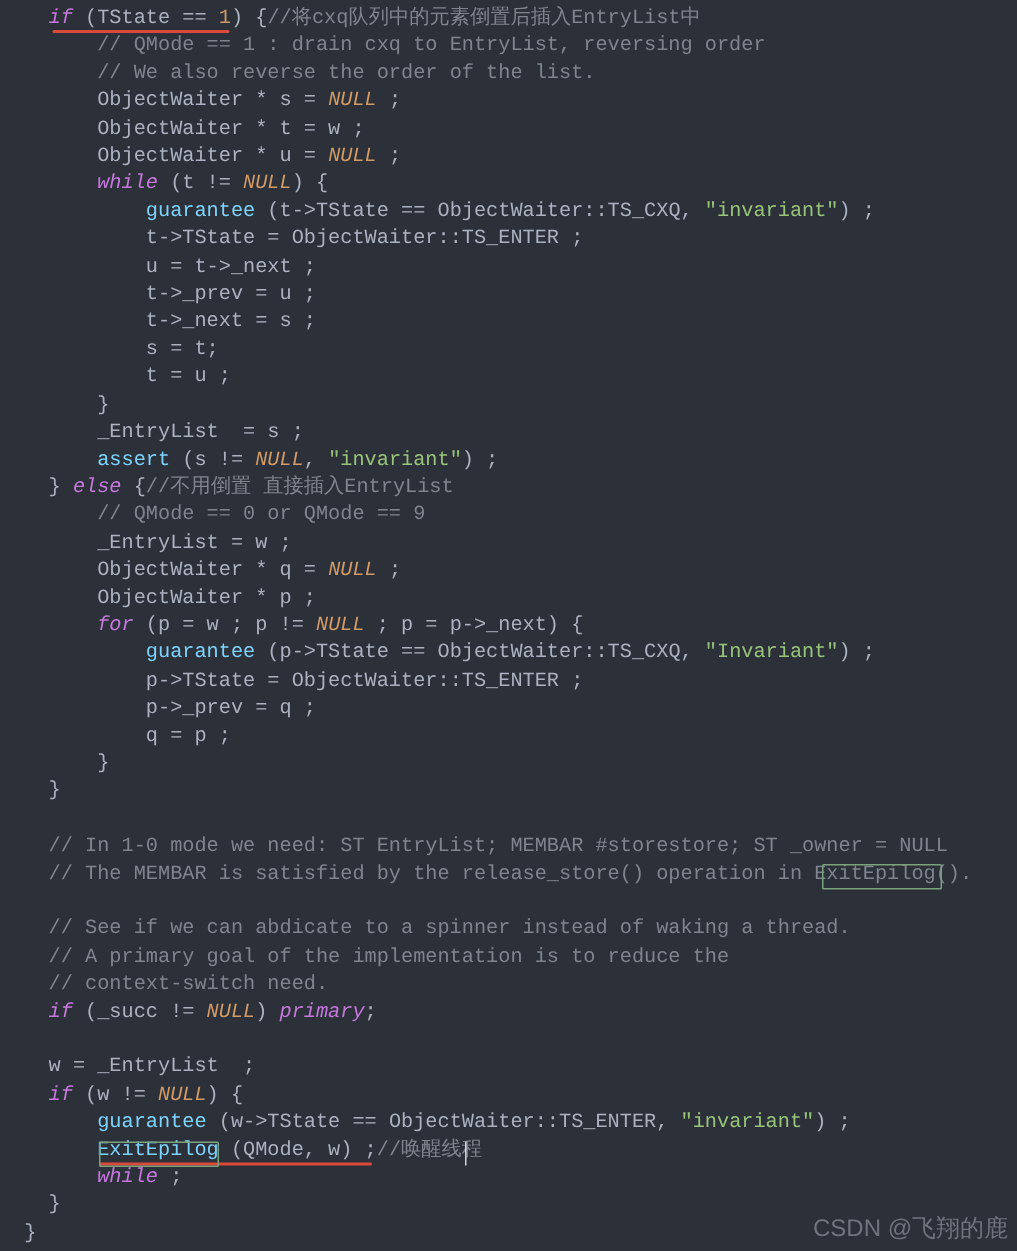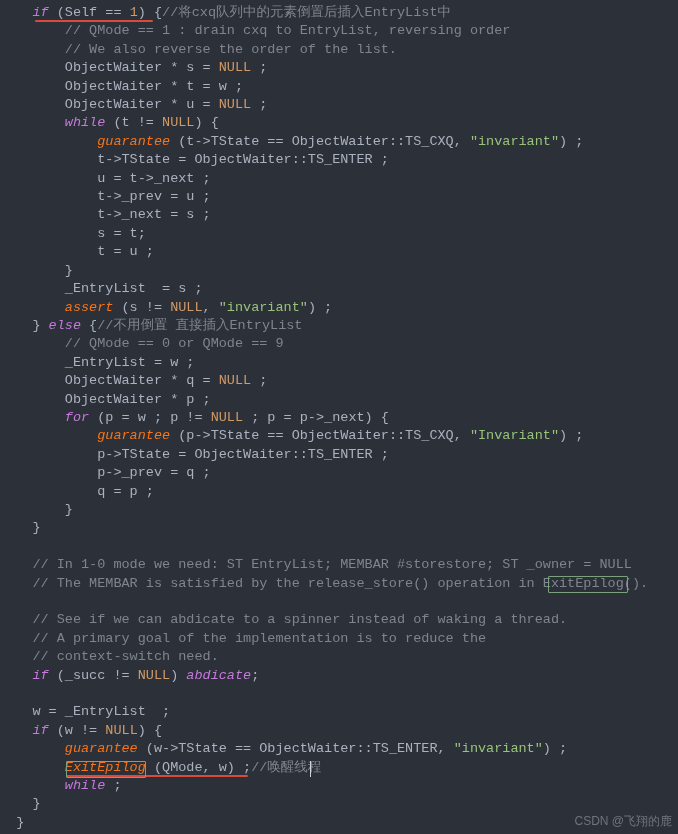--- a/index.html
+++ b/index.html
@@ -14,24 +14,24 @@
     color: #abb2bf;
   }
   pre {
     font-family: inherit;
     white-space: pre;
     padding: 4px 0 0 0;
     line-height: 18.4px;
   }
   .kw   { color: #c678dd; font-style: italic; text-align: right; }
   .num  { color: #d19a66; }
-  .null { color: #d19a66; }
+  .null { color: #d19a66; font-style: italic; }
   .str  { color: #98c379; }
   .cmt  { color: #7f848e; }
-  .fn   { color: #f97316; font-style: italic; }
+  .fn   { color: #7dd3fc; }
   .op   { color: #abb2bf; }
 
   .underline-red {
     position: absolute;
     height: 2.2px;
     background: #d94a3a;
     border-radius: 1px;
   }
   .box-green {
     position: absolute;
@@ -41,30 +41,30 @@
   .cursor {
     position: absolute;
     width: 1px;
     height: 16px;
     background: #cfd3da;
   }
   .watermark {
     position: absolute;
     right: 6px;
     bottom: 4px;
-    font-size: 12px;
+    font-size: 16px;
     color: #7a7f89;
     font-family: "Microsoft YaHei", sans-serif;
     opacity: 0.85;
   }
 </style>
 </head>
 <body>
 
-<pre><span><span>    </span><span class="kw">if</span><span> (Self </span><span class="op">==</span><span> </span><span class="num">1</span><span>) {</span><span class="cmt">//将cxq队列中的元素倒置后插入EntryList中</span></span>
+<pre><span><span>    </span><span class="kw">if</span><span> (TState </span><span class="op">==</span><span> </span><span class="num">1</span><span>) {</span><span class="cmt">//将cxq队列中的元素倒置后插入EntryList中</span></span>
 <span><span>        </span><span class="cmt">// QMode == 1 : drain cxq to EntryList, reversing order</span></span>
 <span><span>        </span><span class="cmt">// We also reverse the order of the list.</span></span>
 <span><span>        </span><span>ObjectWaiter * s = </span><span class="null">NULL</span><span> ;</span></span>
 <span><span>        </span><span>ObjectWaiter * t = w ;</span></span>
 <span><span>        </span><span>ObjectWaiter * u = </span><span class="null">NULL</span><span> ;</span></span>
 <span><span>        </span><span class="kw">while</span><span> (t </span><span class="op">!=</span><span> </span><span class="null">NULL</span><span>) {</span></span>
 <span><span>            </span><span class="fn">guarantee</span><span> (t-&gt;TState == ObjectWaiter::TS_CXQ, </span><span class="str">"invariant"</span><span>) ;</span></span>
 <span><span>            </span><span>t-&gt;TState = ObjectWaiter::TS_ENTER ;</span></span>
 <span><span>            </span><span>u = t-&gt;_next ;</span></span>
 <span><span>            </span><span>t-&gt;_prev = u ;</span></span>
@@ -86,21 +86,21 @@
 <span><span>            </span><span>q = p ;</span></span>
 <span><span>        </span><span>}</span></span>
 <span><span>    </span><span>}</span></span>
 <span><span> </span></span>
 <span><span>    </span><span class="cmt">// In 1-0 mode we need: ST EntryList; MEMBAR #storestore; ST _owner = NULL</span></span>
 <span><span>    </span><span class="cmt">// The MEMBAR is satisfied by the release_store() operation in </span><span class="cmt">ExitEpilog</span><span class="cmt">().</span></span>
 <span><span> </span></span>
 <span><span>    </span><span class="cmt">// See if we can abdicate to a spinner instead of waking a thread.</span></span>
 <span><span>    </span><span class="cmt">// A primary goal of the implementation is to reduce the</span></span>
 <span><span>    </span><span class="cmt">// context-switch need.</span></span>
-<span><span>    </span><span class="kw">if</span><span> (_succ </span><span class="op">!=</span><span> </span><span class="null">NULL</span><span>) </span><span class="kw">abdicate</span><span>;</span></span>
+<span><span>    </span><span class="kw">if</span><span> (_succ </span><span class="op">!=</span><span> </span><span class="null">NULL</span><span>) </span><span class="kw">primary</span><span>;</span></span>
 <span><span> </span></span>
 <span><span>    </span><span>w = _EntryList  ;</span></span>
 <span><span>    </span><span class="kw">if</span><span> (w </span><span class="op">!=</span><span> </span><span class="null">NULL</span><span>) {</span></span>
 <span><span>        </span><span class="fn">guarantee</span><span> (w-&gt;TState == ObjectWaiter::TS_ENTER, </span><span class="str">"invariant"</span><span>) ;</span></span>
 <span><span>        </span><span class="fn">ExitEpilog</span><span> (QMode, w) ;</span><span class="cmt">//唤醒线程</span></span>
 <span><span>        </span><span class="kw">while</span><span> ;</span></span>
 <span><span>    </span><span>}</span></span>
 <span><span>  </span><span>}</span></span></pre>
 
 <div class="underline-red" style="left:35px; top:20px; width:118px;"></div>

